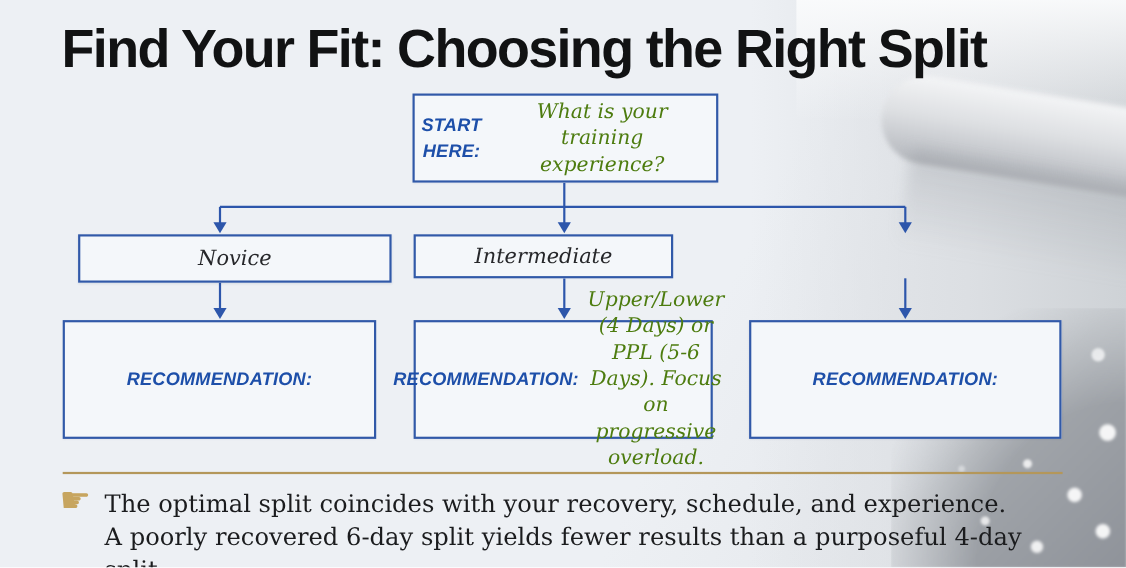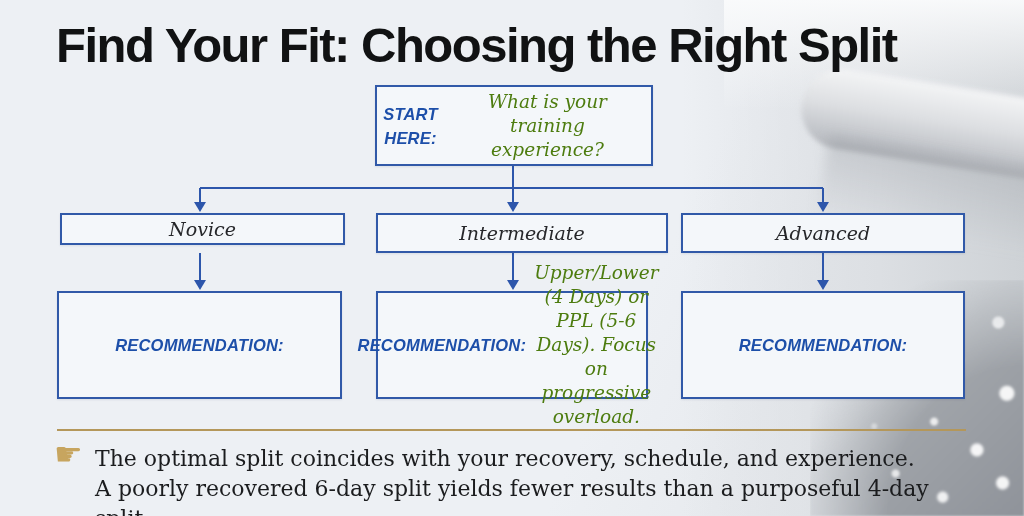--- a/index.html
+++ b/index.html
@@ -72,22 +72,22 @@
     position: absolute;
     background: #f4f7fa;
     border: 2px solid #3159a8;
     display: flex; flex-direction: row;
     align-items: center; justify-content: center;
     text-align: center;
     box-shadow: 0 1px 2px rgba(40,60,100,0.10);
     font-style: italic;
   }
   .box-start  { left: 375px; top: 85px;  width: 278px; height: 81px;  }
-  .box-lv-0   { left: 60px;  top: 213px; width: 285px; height: 32px;  }
-  .box-lv-1   { left: 376px; top: 213px; width: 292px; height: 40px;  }
+  .box-lv-0   { left: 71px;  top: 213px; width: 285px; height: 44px;  }
+  .box-lv-1   { left: 376px; top: 213px; width: 236px; height: 40px;  }
   .box-lv-2   { left: 681px; top: 213px; width: 284px; height: 40px;  }
   .box-rec-0  { left: 57px;  top: 291px; width: 285px; height: 108px; }
   .box-rec-1  { left: 376px; top: 291px; width: 272px; height: 108px; }
   .box-rec-2  { left: 681px; top: 291px; width: 284px; height: 108px; }
 
   .blue-label {
     font-family: "Liberation Sans", sans-serif;
     font-weight: 700; font-size: 16.5px; line-height: 24px;
     color: #1d4fa9; letter-spacing: 0.2px;
   }
@@ -162,23 +162,20 @@
     <div class="blue-label">START HERE:</div>
     <div class="serif-text">What is your training experience?</div>
   </div>
 
   <div class="fbox box-lv-0">
     <div class="level-text">Novice</div>
   </div>
   <div class="fbox box-lv-1">
     <div class="level-text">Intermediate</div>
   </div>
-  <div class="fbox box-lv-2">
-    <div class="level-text">Advanced</div>
-  </div>
 
   <div class="fbox box-rec-0">
     <div class="blue-label">RECOMMENDATION:</div>
   </div>
   <div class="fbox box-rec-1">
     <div class="blue-label">RECOMMENDATION:</div>
     <div class="serif-text">Upper/Lower (4 Days) or PPL (5-6 Days). Focus on progressive overload.</div>
   </div>
   <div class="fbox box-rec-2">
     <div class="blue-label">RECOMMENDATION:</div>

